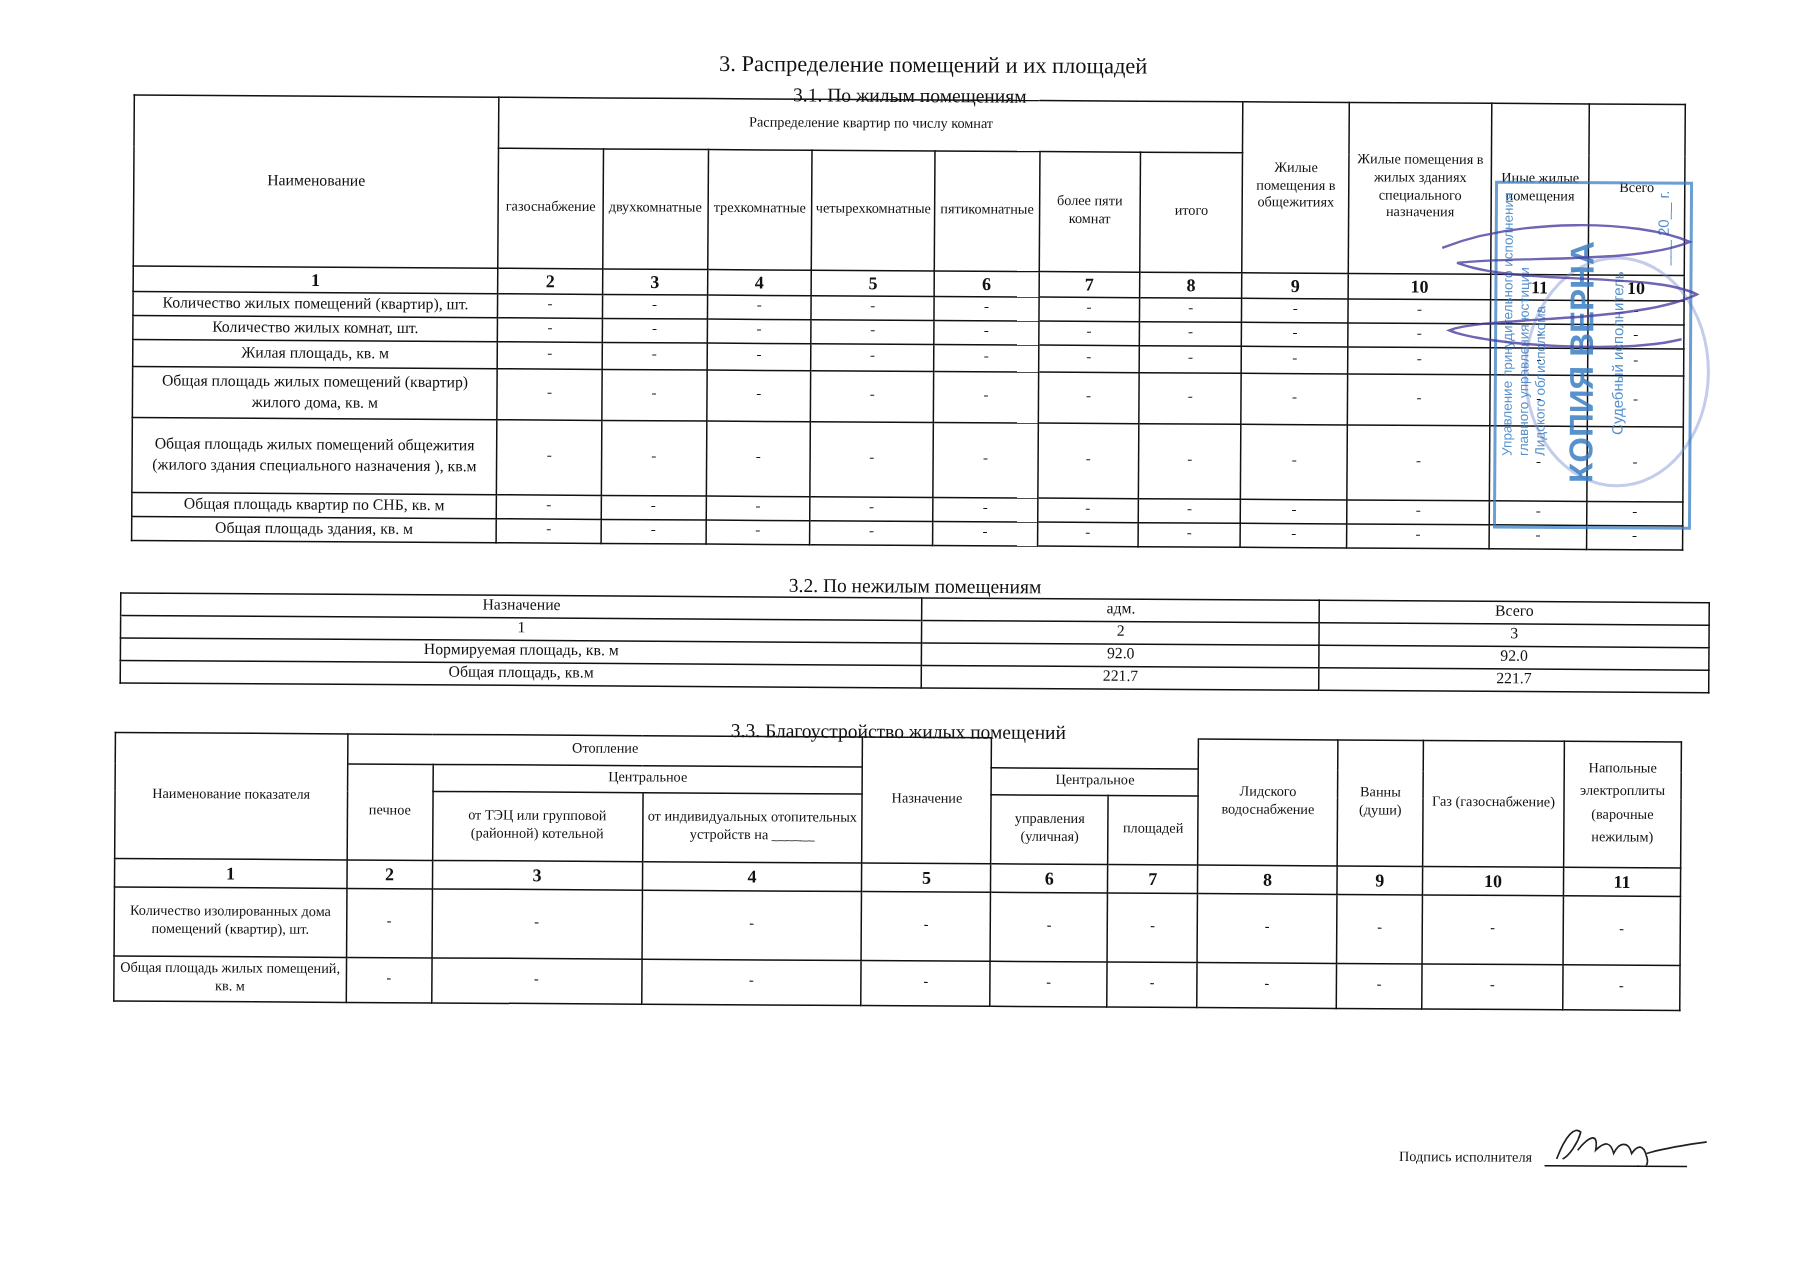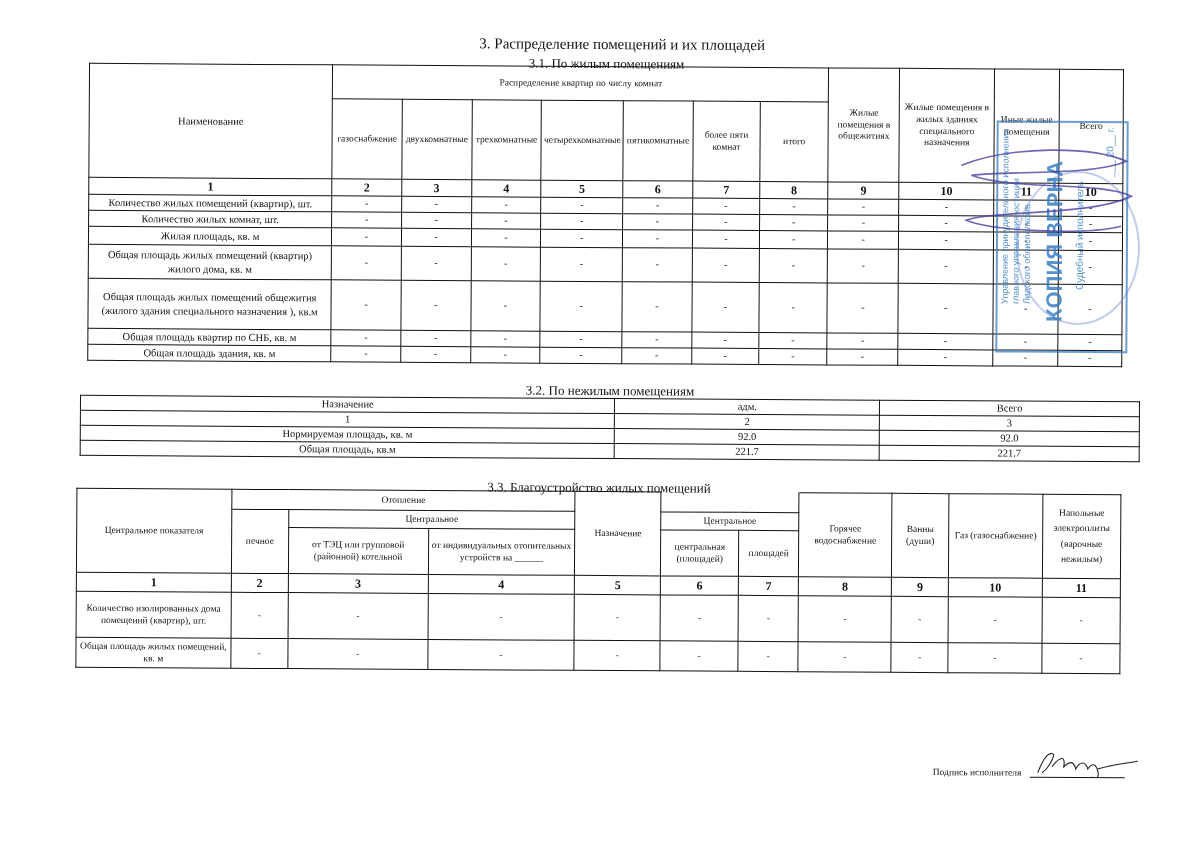--- a/index.html
+++ b/index.html
@@ -242,38 +242,38 @@
         <col style="width:86px">
         <col style="width:78px">
         <col style="width:60px">
         <col style="width:93px">
         <col style="width:57px">
         <col style="width:94px">
         <col style="width:78px">
     </colgroup>
     <tbody>
         <tr style="height:20px">
-      <td rowspan="3">Центральное показателя</td>
+      <td rowspan="3">Наименование показателя</td>
       <td colspan="3">Отопление</td>
       <td rowspan="3">Назначение</td>
       <td colspan="2" style="border-top:none;vertical-align:bottom"></td>
-      <td rowspan="3">Горячее водоснабжение</td>
+      <td rowspan="3">Лидского водоснабжение</td>
       <td rowspan="3">Ванны (души)</td>
       <td rowspan="3">Газ (газоснабжение)</td>
       <td rowspan="3" style="line-height:1.6">Напольные электроплиты (варочные нежилым)</td>
     </tr>
     <tr style="height:18px">
       <td rowspan="2">печное</td>
       <td colspan="2">Центральное</td>
       <td colspan="2">Центральное</td>
     </tr>
     <tr style="height:46px">
       <td>от ТЭЦ или групповой (районной) котельной</td>
       <td>от индивидуальных отопительных устройств на ______</td>
-      <td>центральная (площадей)</td>
+      <td>управления (уличная)</td>
       <td>площадей</td>
     </tr>
     <tr id="t3-nums">
           <td class="num">1</td>
           <td class="num">2</td>
           <td class="num">3</td>
           <td class="num">4</td>
           <td class="num">5</td>
           <td class="num">6</td>
           <td class="num">7</td>

